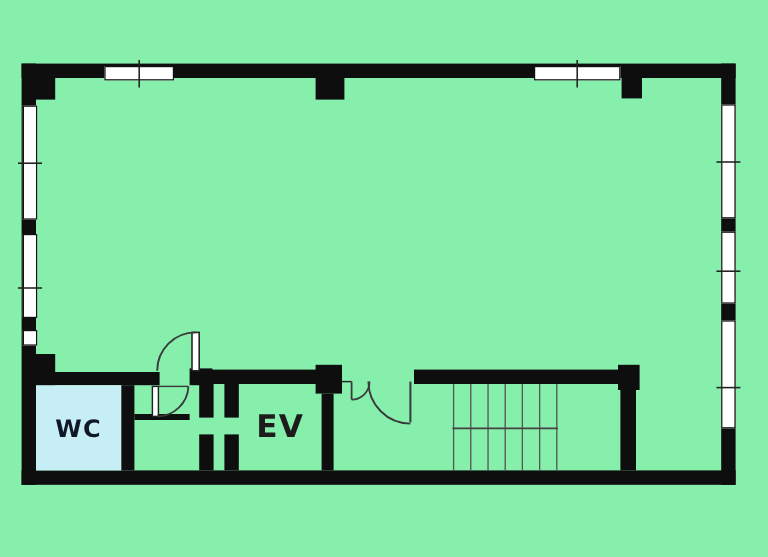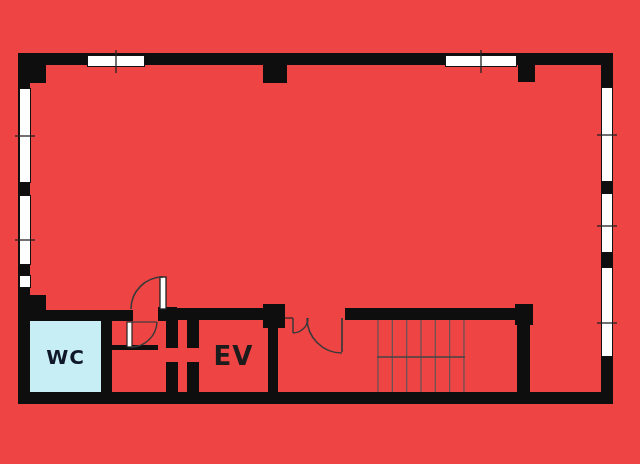--- a/index.html
+++ b/index.html
@@ -1,17 +1,17 @@
 <!DOCTYPE html>
 <html><head>
 <meta charset="utf-8">
 <style>
   html,body{margin:0;padding:0;background:#ffffff;}
   .stage{
-    position:relative;width:640px;height:464px;background:#ef4444;
+    position:relative;width:640px;height:464px;background:#86efac;
     font-family:"DejaVu Sans","Liberation Sans",sans-serif;overflow:hidden;
   }
   .w{position:absolute;background:#0e0e0e;}           
   .win{position:absolute;background:#ffffff;border:1.5px solid #111;box-sizing:border-box;}
   .wc-room{
     position:absolute;left:30px;top:321px;width:71px;height:71px;
     display:flex;align-items:center;justify-content:center;
   }
   .wc-text{font-size:20px;font-weight:bold;letter-spacing:1px;color:#101828;}
   .ev-room{

